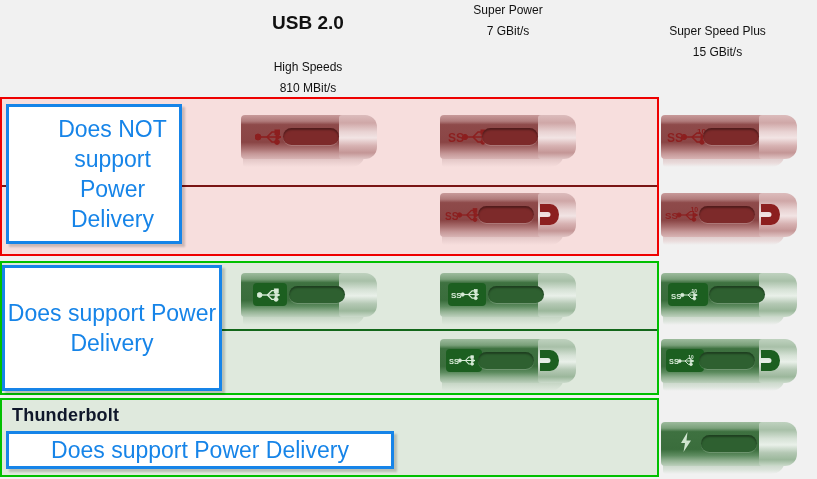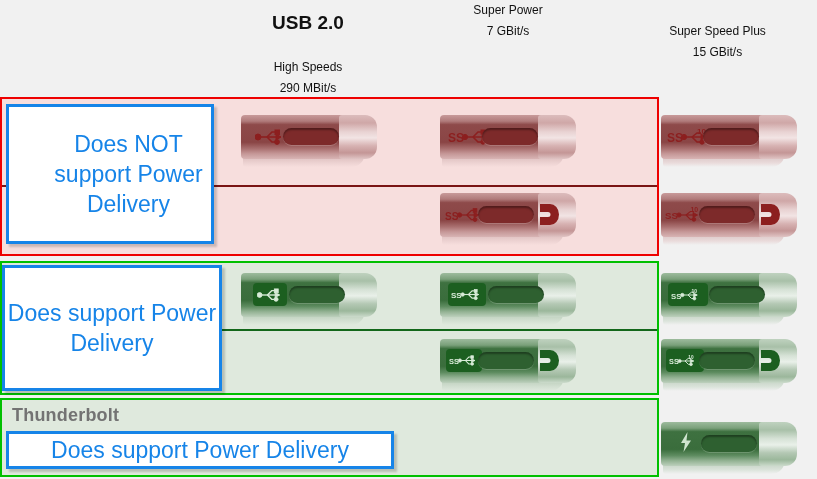--- a/index.html
+++ b/index.html
@@ -232,54 +232,54 @@
     color: #1684e8;
     display: flex;
     align-items: center;
     justify-content: center;
     text-align: center;
     box-shadow: 3px 3px 2px rgba(0,0,0,.18);
   }
   .callout span { display: block; line-height: 30px; }
   .co-red {
     left: 6px; top: 104px;
-    width: 208px; height: 140px;
+    width: 176px; height: 140px;
     font-size: 23px;
     padding-left: 37px;
   }
   .co-green {
     left: 2px; top: 265px;
     width: 220px; height: 126px;
     font-size: 23px;
   }
   .co-tb {
     left: 6px; top: 431px;
     width: 388px; height: 38px;
     font-size: 23px;
   }
 
   .tb-label {
     position: absolute;
     left: 12px; top: 405px;
     font-size: 18px;
     font-weight: bold;
-    color: #737373;
+    color: #0f172a;
     letter-spacing: .2px;
   }
 </style>
 </head>
 <body>
 
 <div class="header">
 
   <div class="hdr-col c1">
     <div class="hdr-title">USB 2.0</div>
     <div class="hdr-spacer"></div>
     <div class="hdr-sub">High Speeds</div>
-    <div class="hdr-sub">290 MBit/s</div>
+    <div class="hdr-sub">810 MBit/s</div>
   </div>
 
   <div class="hdr-col c2">
     <div class="hdr-sub">Super Power</div>
     <div class="hdr-sub">7 GBit/s</div>
   </div>
 
   <div class="hdr-col c3">
     <div class="hdr-spacer"></div>
     <div class="hdr-sub">Super Speed Plus</div>

